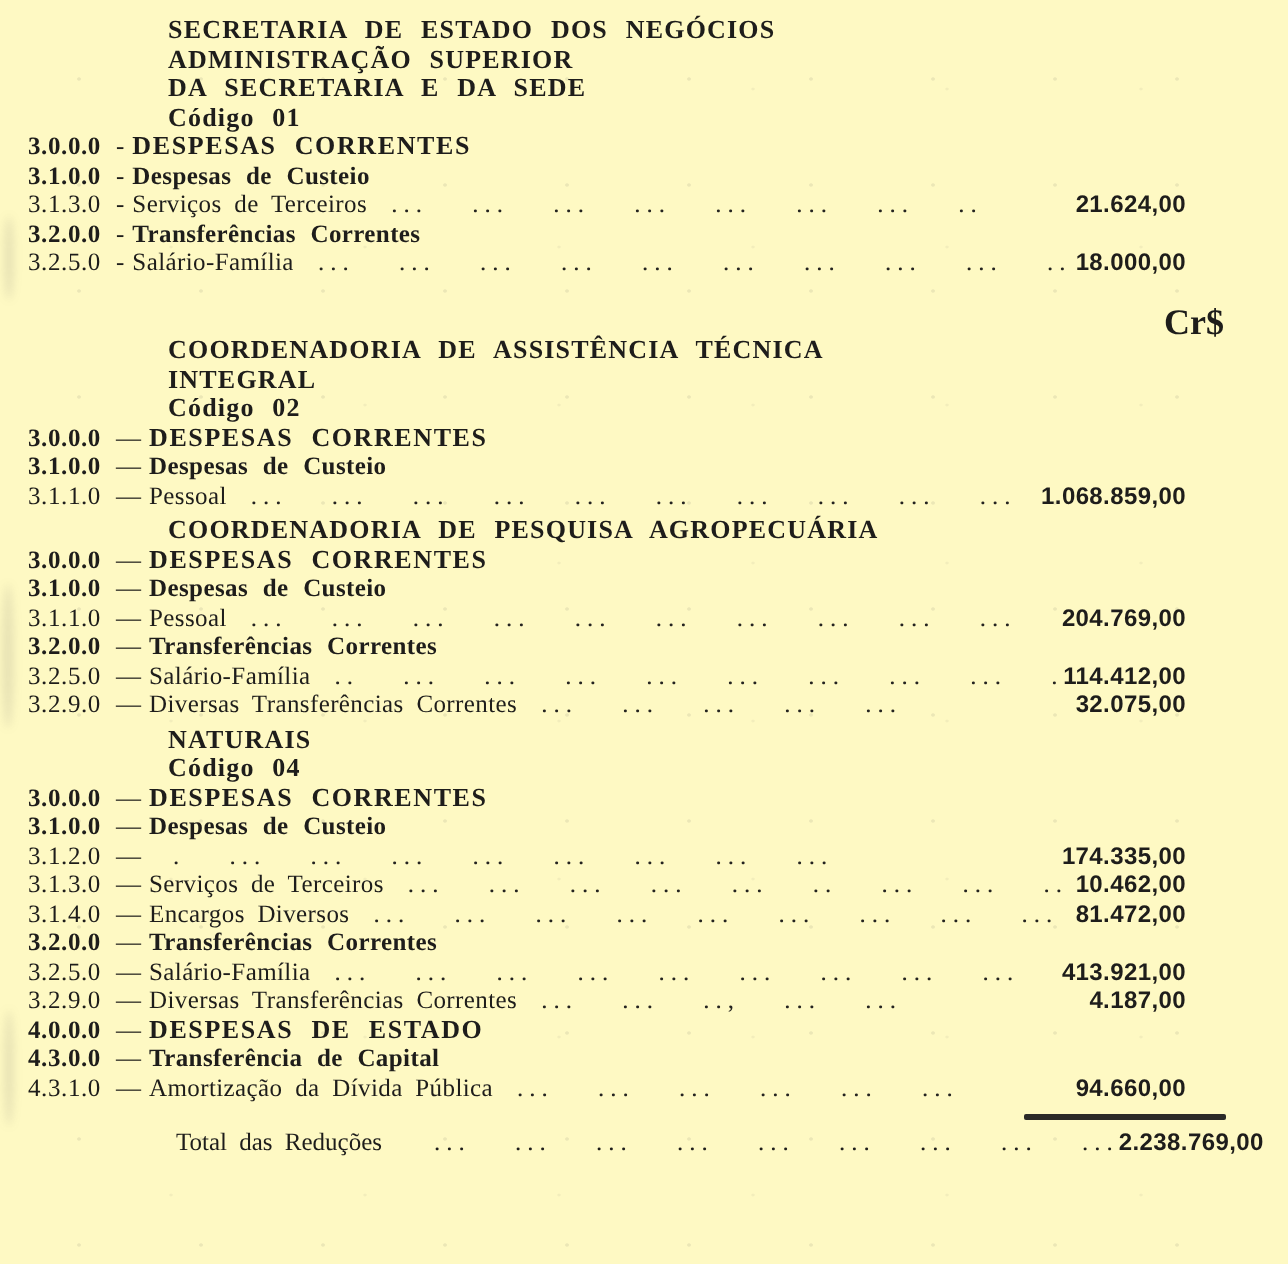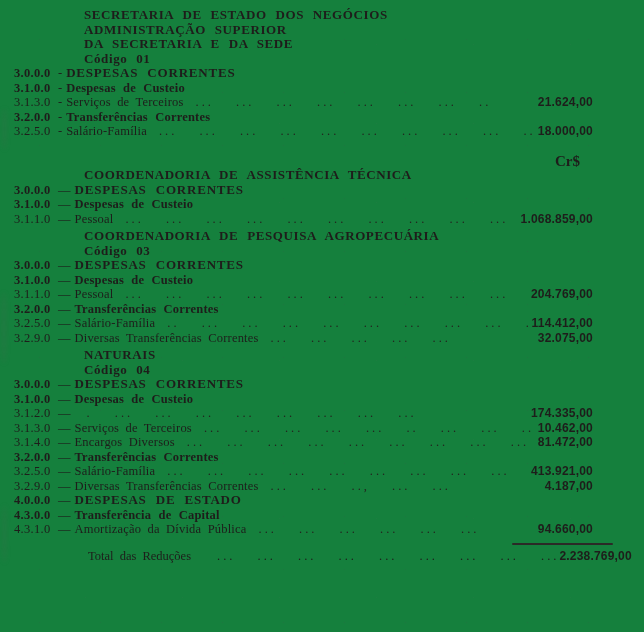--- a/index.html
+++ b/index.html
@@ -1,19 +1,19 @@
 <!DOCTYPE html>
 <html><head>
 <meta charset="utf-8">
 <style>
   html,body { margin:0; padding:0; }
   .page {
     position:relative;
     width:644px; height:632px;
-    background:#15803d;
+    background:#fef9c3;
     font-family:"Liberation Serif","DejaVu Serif",serif;
     color:#1e1d1b;
     overflow:hidden;
   }
   
   .page::before {
     content:"";
     position:absolute; inset:0;
     background-image:
       radial-gradient(rgba(70,70,70,.10) .7px, transparent 1.2px),
@@ -52,22 +52,22 @@
     color:#24231f; overflow:hidden;
   }
   .value {
     margin-left:auto;
     font-family:"Liberation Sans","DejaVu Sans",sans-serif;
     font-weight:700; font-size:12px; letter-spacing:.2px;
     text-align:center;
   }
   .crs-line {
     margin-top:15px;
-    text-align:right; padding-right:64px;
-    font-weight:700; font-size:15px; line-height:14.5px;
+    text-align:right; padding-right:32px;
+    font-weight:700; font-size:18px; line-height:14.5px;
   }
   section[data-section-index="2"], section[data-section-index="3"] { margin-top:3px; }
   .rule {
     width:101px; height:2.5px; background:#2b2a27; border-radius:1px;
     margin:6px 31px 4px auto;
   }
   .total-row {
     display:flex; align-items:baseline;
     padding-left:88px; padding-right:32px;
     font-size:12.5px; line-height:14.5px; white-space:nowrap;
@@ -125,20 +125,22 @@
           <span class="value">18.000,00</span>
         </div>
       </section>
 
     <div class="crs-line">
       <span>Cr$</span>
     </div>
 
     <section data-section-index="1">
         <div class="h-line">COORDENADORIA DE ASSISTÊNCIA TÉCNICA</div>
+        <div class="h-line">INTEGRAL</div>
+        <div class="h-line">Código 02</div>
         <div class="row caps">
           <span class="code">3.0.0.0</span>
           <span class="dash">—</span>
           <span class="label">DESPESAS CORRENTES</span>
           <span class="dots"></span>
           <span class="value"></span>
         </div>
         <div class="row bold">
           <span class="code">3.1.0.0</span>
           <span class="dash">—</span>
@@ -149,21 +151,20 @@
         <div class="row regular">
           <span class="code">3.1.1.0</span>
           <span class="dash">—</span>
           <span class="label">Pessoal</span>
           <span class="dots">... ... ... ... ... ... ... ... ... ... ...</span>
           <span class="value">1.068.859,00</span>
         </div>
       </section>
     <section data-section-index="2">
         <div class="h-line">COORDENADORIA DE PESQUISA AGROPECUÁRIA</div>
-        <div class="h-line">Código 03</div>
         <div class="row caps">
           <span class="code">3.0.0.0</span>
           <span class="dash">—</span>
           <span class="label">DESPESAS CORRENTES</span>
           <span class="dots"></span>
           <span class="value"></span>
         </div>
         <div class="row bold">
           <span class="code">3.1.0.0</span>
           <span class="dash">—</span>

